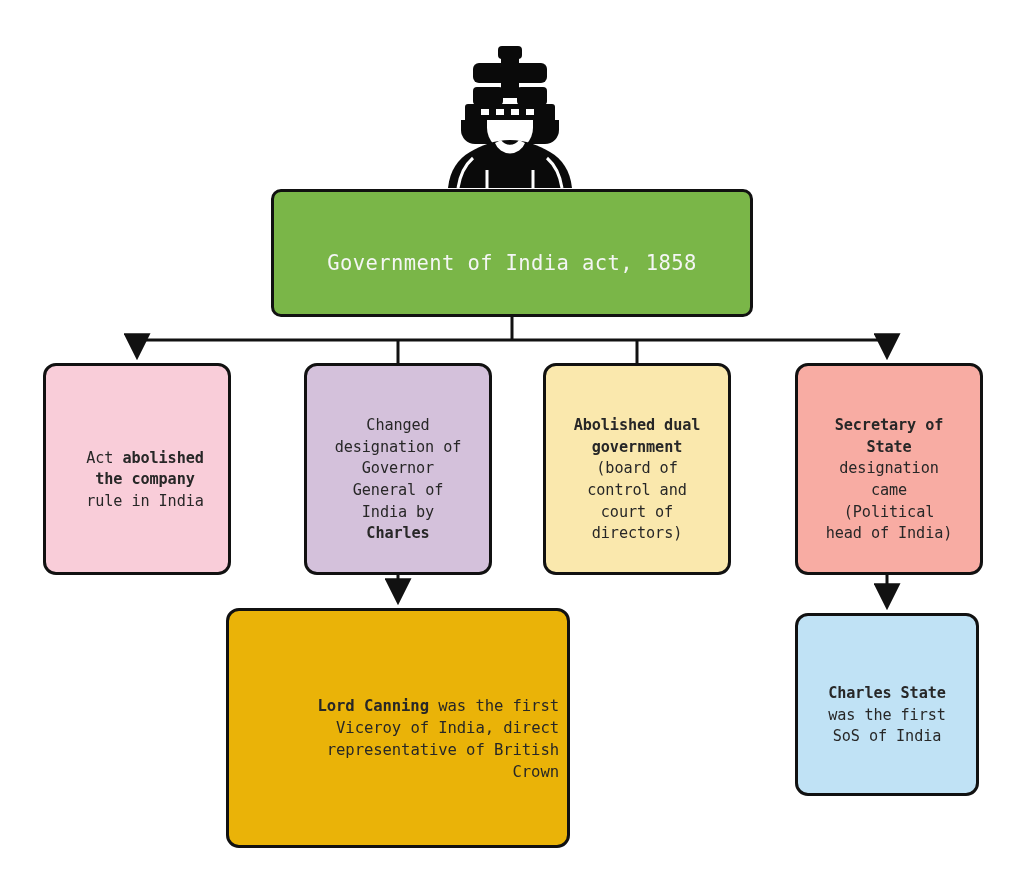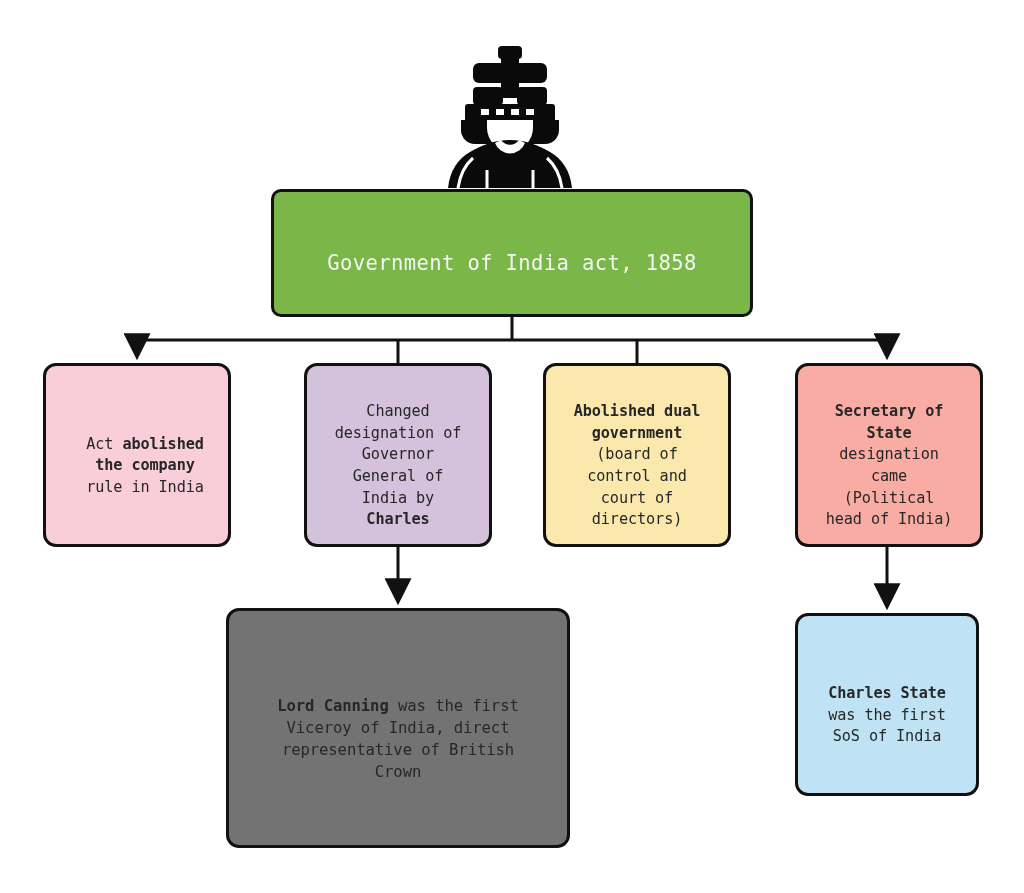--- a/index.html
+++ b/index.html
@@ -78,21 +78,21 @@
     height: 128px;
     font-size: 20.5px;
     color: #f4f6f4;
     letter-spacing: 0.4px;
     border-radius: 10px;
   }
 
   
   .child-node {
     top: 363px;
-    height: 184px;
+    height: 212px;
     font-size: 15.2px;
     border-radius: 13px;
   }
   #node-abolished-company { left: 43px;  width: 188px; }
   #node-viceroy-designation { left: 304px; width: 188px; }
   #node-dual-government   { left: 543px; width: 188px; }
   #node-secretary-state   { left: 795px; width: 188px; }
 
   
   #node-lord-canning {
@@ -189,21 +189,21 @@
   </div>
 
   <div class="node child-node" id="node-dual-government" style="background: rgb(250, 232, 173);">
     <span class="node-text"><b>Abolished dual<br>government</b><br>(board of<br>control and<br>court of<br>directors)</span>
   </div>
 
   <div class="node child-node" id="node-secretary-state" style="background: rgb(248, 172, 163);">
     <span class="node-text"><b>Secretary of<br>State</b><br>designation<br>came<br>(Political<br>head of India)</span>
   </div>
 
-  <div class="node" id="node-lord-canning" style="background: #737373;">
+  <div class="node" id="node-lord-canning" style="background: #eab308; text-align: right;">
     <span class="node-text"><b>Lord Canning</b> was the first<br>Viceroy of India, direct<br>representative of British<br>Crown</span>
   </div>
 
   <div class="node" id="node-charles-wood" style="background: rgb(192, 226, 245);">
     <span class="node-text"><b>Charles State</b><br>was the first<br>SoS of India</span>
   </div>
 
 </div>
 
 </body></html>

